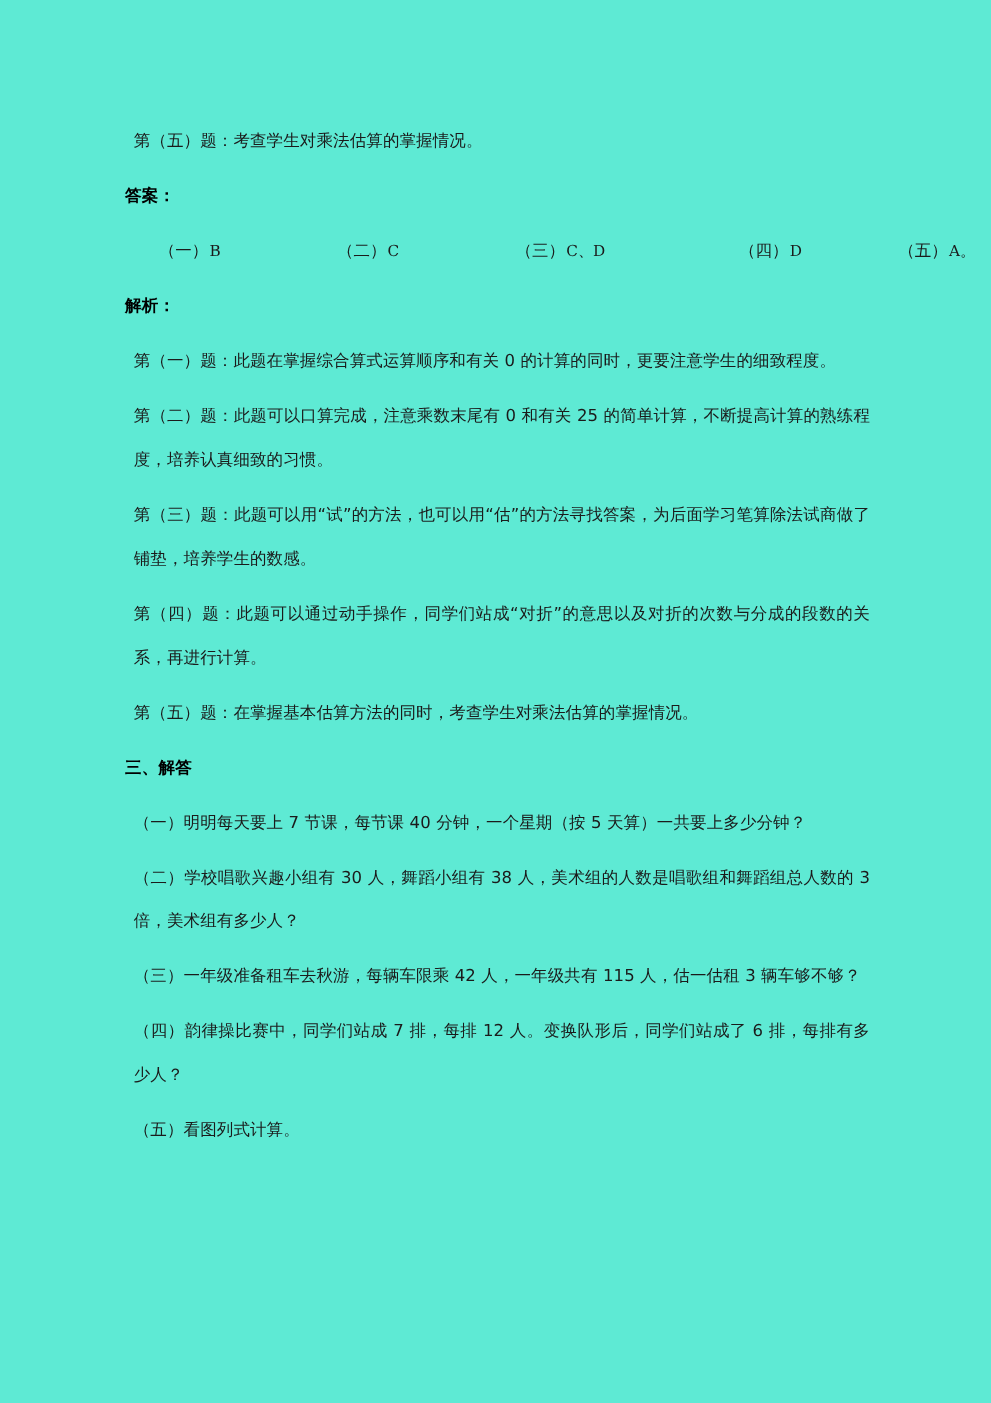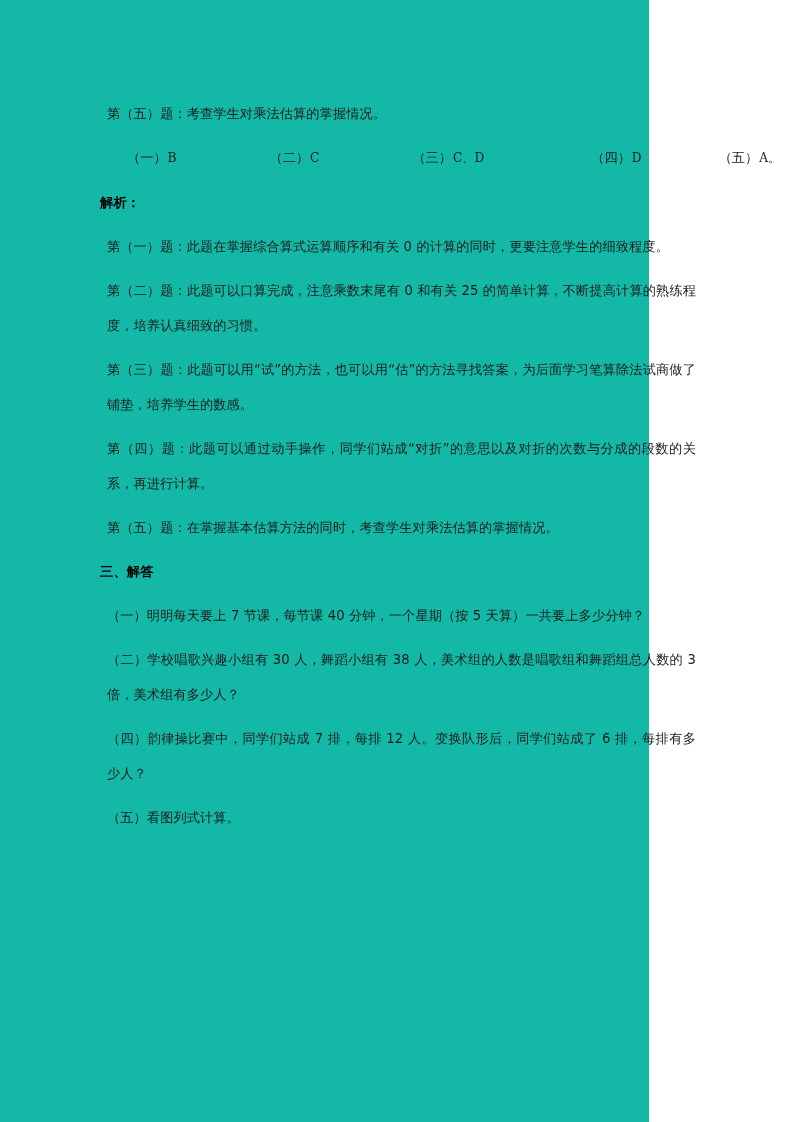--- a/index.html
+++ b/index.html
@@ -9,25 +9,25 @@
   }
   body {
     width: 793px;
     height: 1122px;
     font-family: "DejaVu Sans", "Liberation Sans", sans-serif;
     color: #1a1a1a;
     -webkit-font-smoothing: antialiased;
   }
   .page {
     position: relative;
-    width: 649px;
+    width: 793px;
     height: 1122px;
     box-sizing: border-box;
     padding: 96px 97px 0 100px;
-    background: #14b8a6;
+    background: #5eead4;
   }
   .doc-body {
     width: 596px;
   }
   
   .para {
     font-size: 13.2px;
     line-height: 35px;
     margin: 0 0 9px 0;
     text-align: justify;
@@ -75,34 +75,36 @@
   }
 </style>
 </head>
 <body>
 
 <div class="page">
   <div class="doc-body">
 
     <p class="para indent">第（五）题：考查学生对乘法估算的掌握情况。</p>
 
+    <p class="heading">答案：</p>
 
     <div class="answers-row">
       <span class="ans"><span>（一）</span><span class="num">B</span></span><span class="gap-a"></span><span class="ans"><span>（二）</span><span class="num">C</span></span><span class="gap-b"></span><span class="ans"><span>（三）</span><span class="num">C、D</span></span><span class="gap-c"></span><span class="ans"><span>（四）</span><span class="num">D</span></span><span class="gap-d"></span><span class="ans"><span>（五）</span><span class="num">A。</span></span>
     </div>
 
     <p class="heading">解析：</p>
 
     <p class="para indent">第（一）题：此题在掌握综合算式运算顺序和有关 0 的计算的同时，更要注意学生的细致程度。</p>
     <p class="para indent">第（二）题：此题可以口算完成，注意乘数末尾有 0 和有关 25 的简单计算，不断提高计算的熟练程度，培养认真细致的习惯。</p>
     <p class="para indent">第（三）题：此题可以用“试”的方法，也可以用“估”的方法寻找答案，为后面学习笔算除法试商做了铺垫，培养学生的数感。</p>
     <p class="para indent">第（四）题：此题可以通过动手操作，同学们站成“对折”的意思以及对折的次数与分成的段数的关系，再进行计算。</p>
     <p class="para indent">第（五）题：在掌握基本估算方法的同时，考查学生对乘法估算的掌握情况。</p>
 
     <p class="heading section">三、解答</p>
 
     <p class="para indent">（一）明明每天要上 7 节课，每节课 40 分钟，一个星期（按 5 天算）一共要上多少分钟？</p>
     <p class="para indent">（二）学校唱歌兴趣小组有 30 人，舞蹈小组有 38 人，美术组的人数是唱歌组和舞蹈组总人数的 3 倍，美术组有多少人？</p>
+    <p class="para indent">（三）一年级准备租车去秋游，每辆车限乘 42 人，一年级共有 115 人，估一估租 3 辆车够不够？</p>
     <p class="para indent">（四）韵律操比赛中，同学们站成 7 排，每排 12 人。变换队形后，同学们站成了 6 排，每排有多少人？</p>
     <p class="para indent">（五）看图列式计算。</p>
 
   </div>
 </div>
 
 </body></html>

